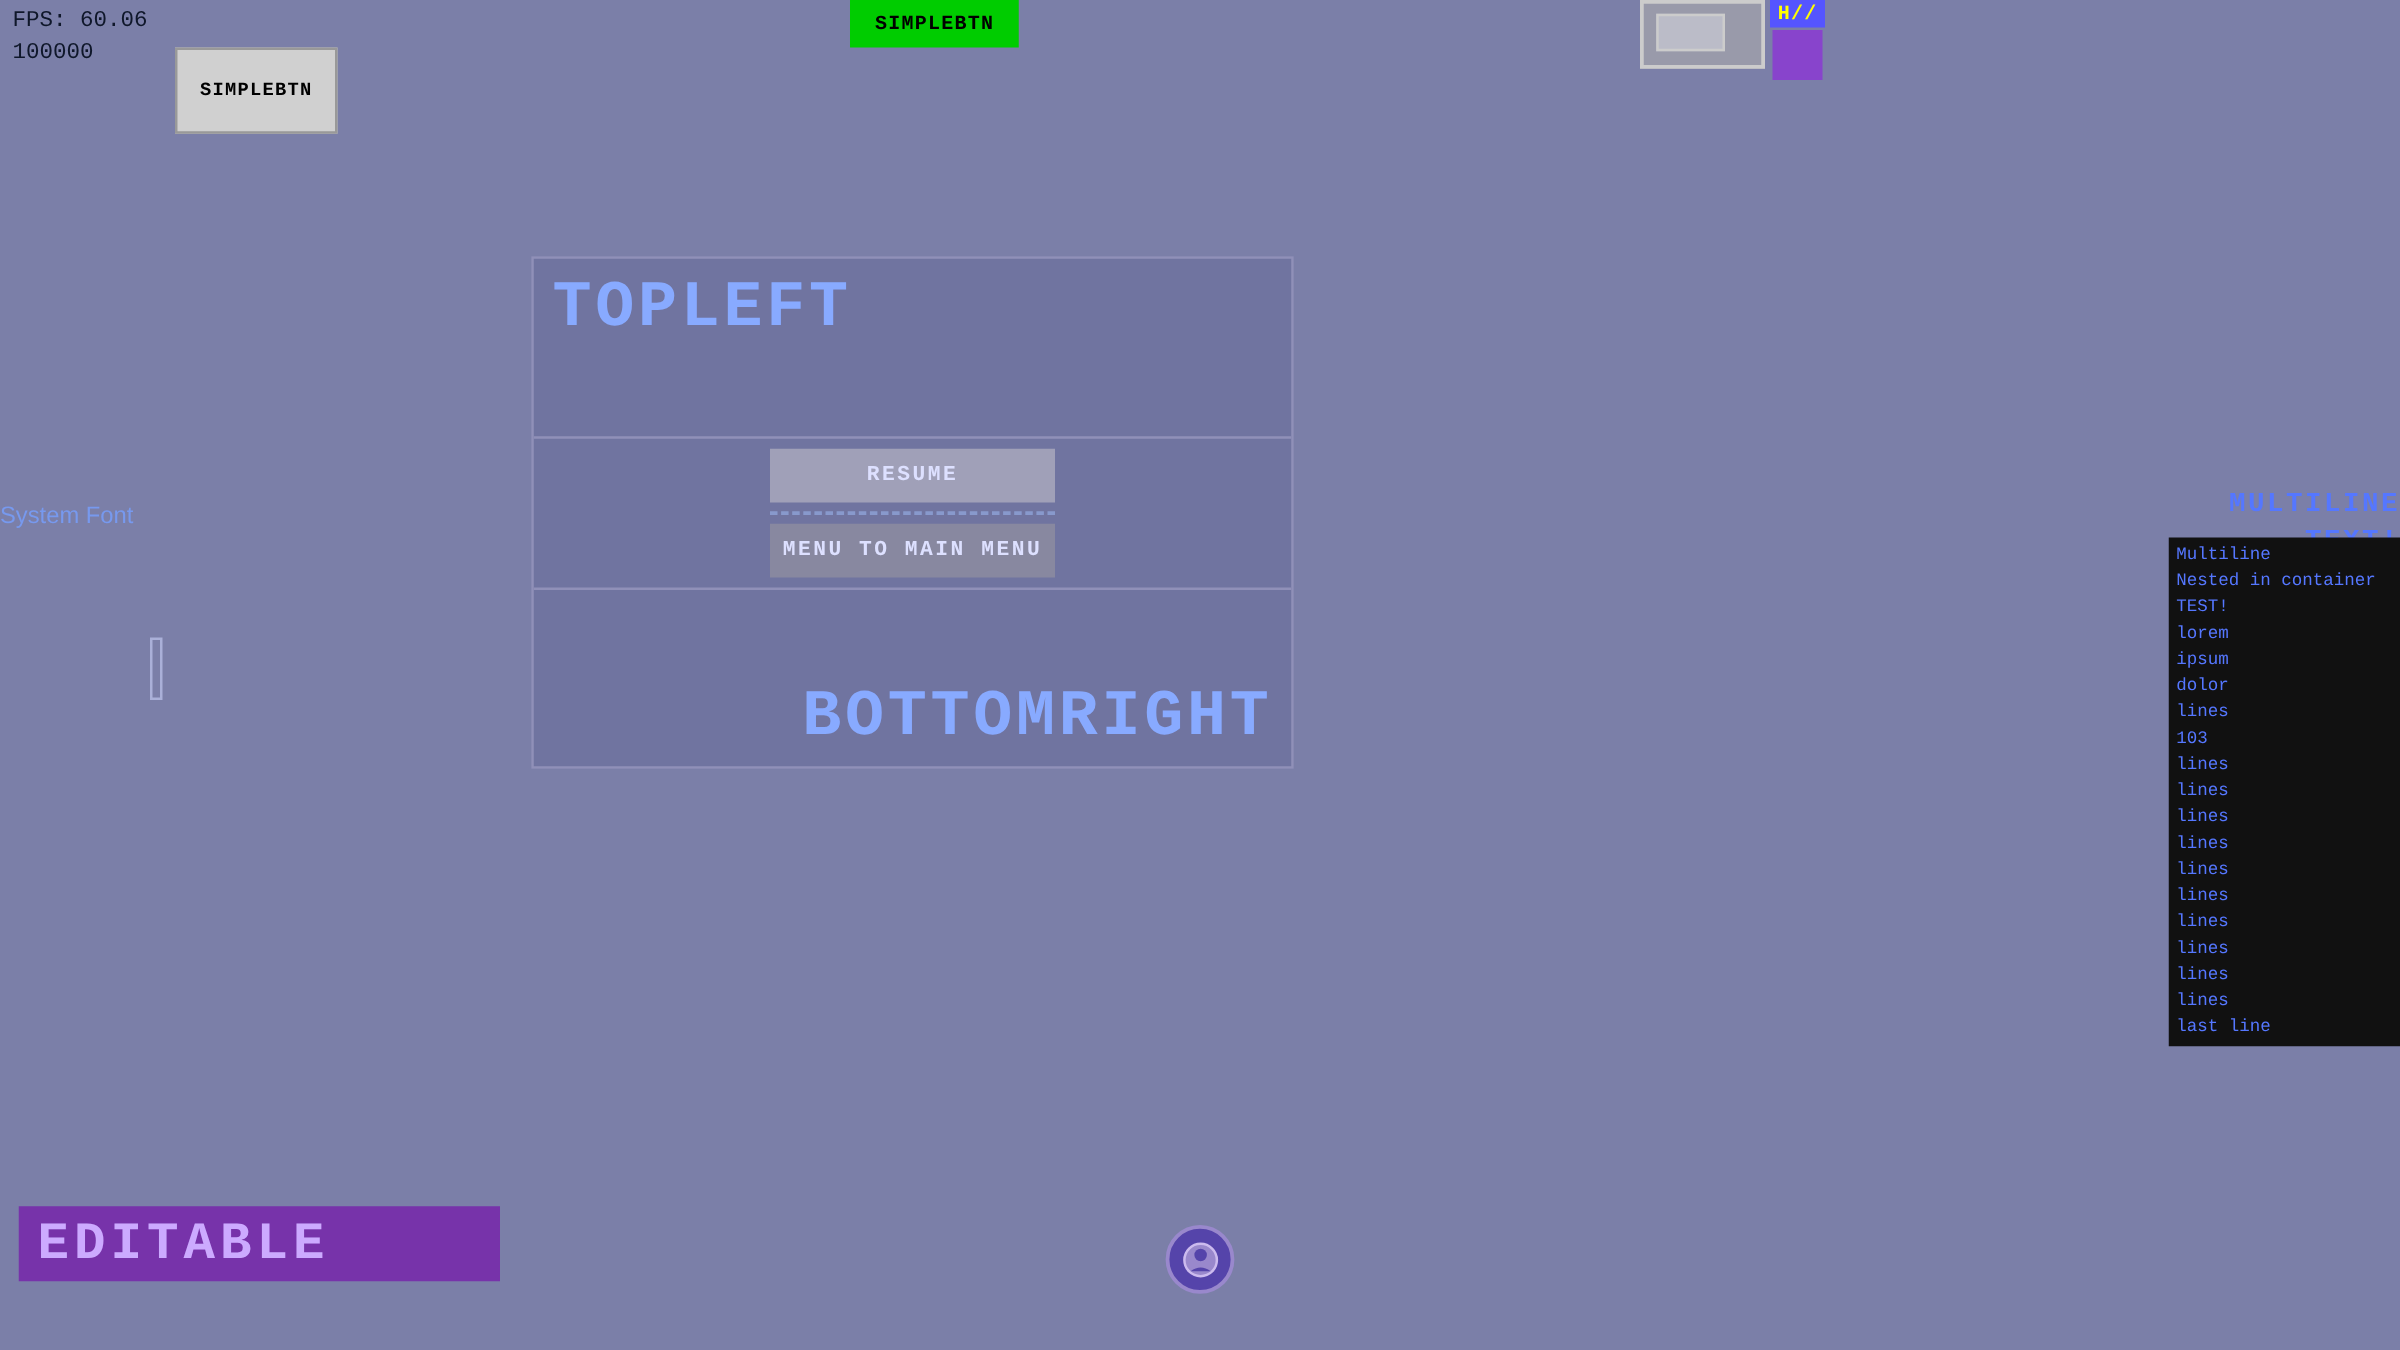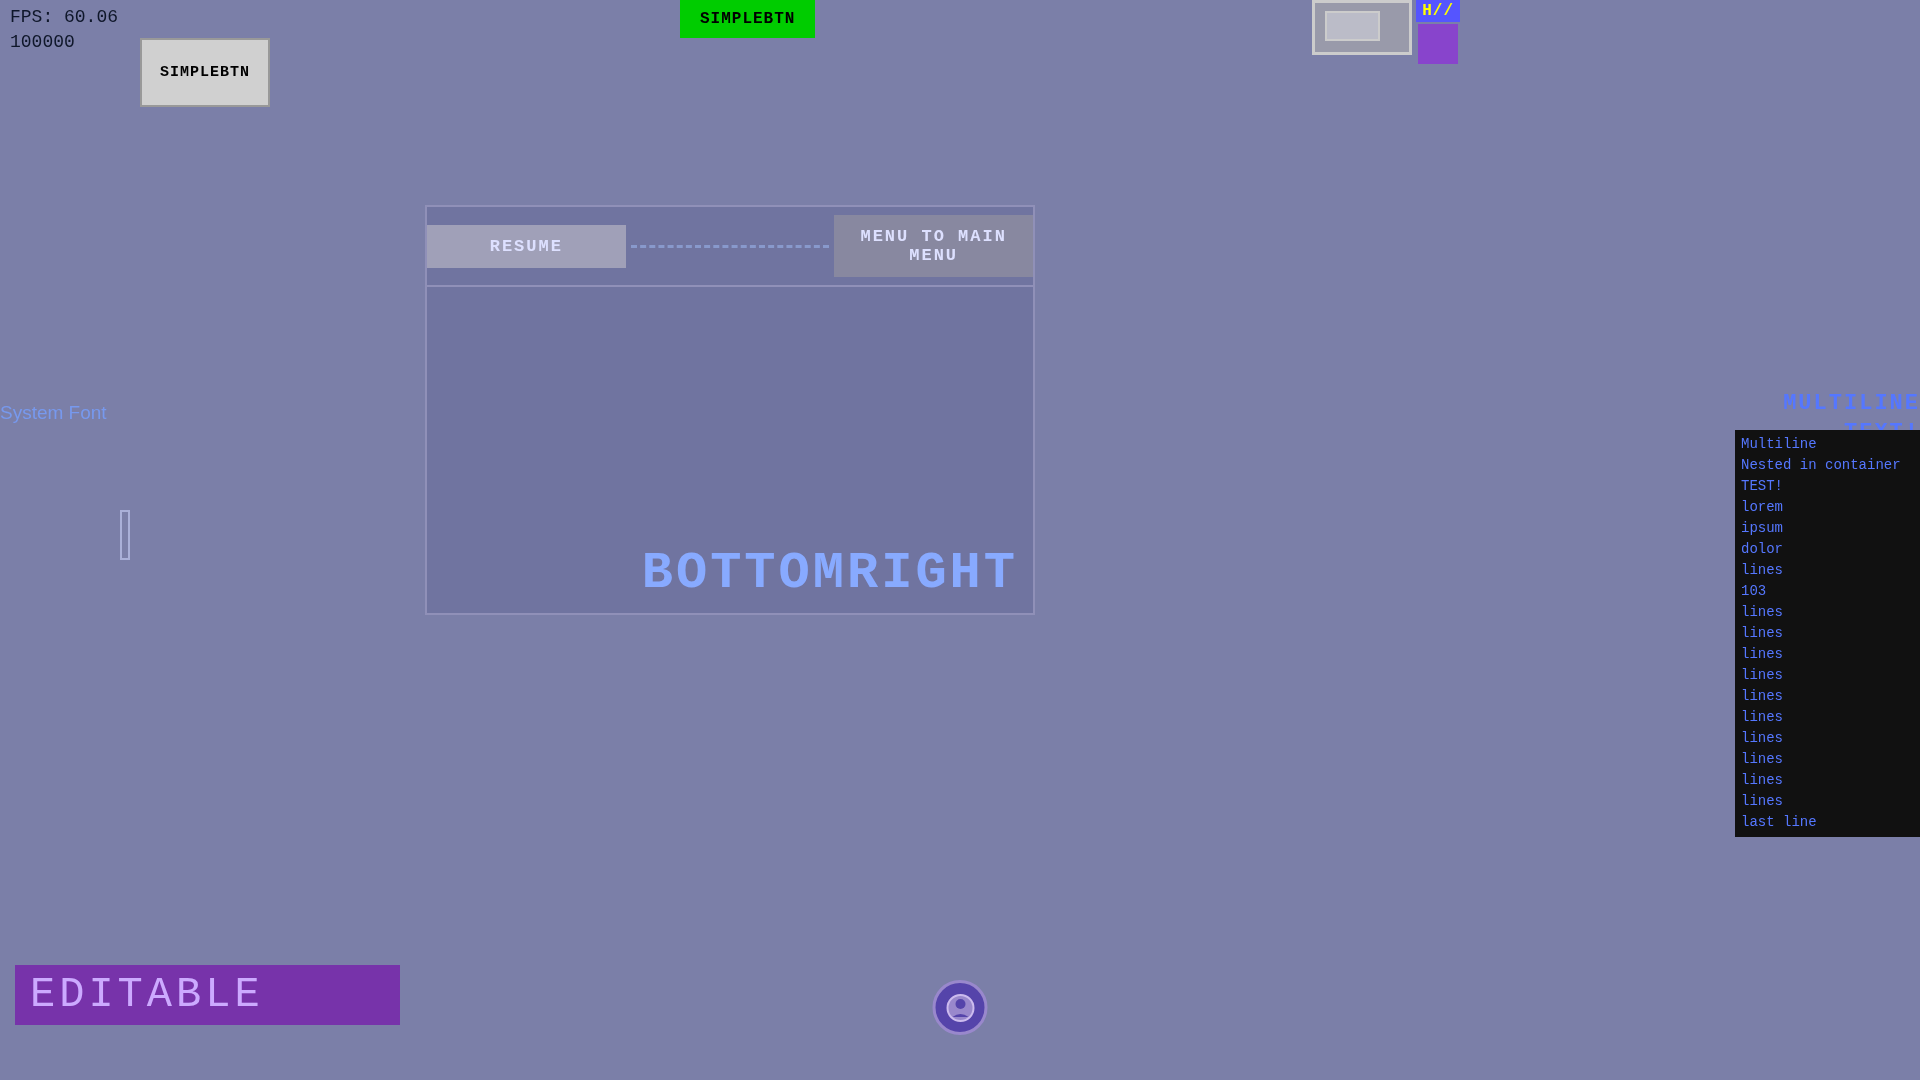--- a/index.html
+++ b/index.html
@@ -131,21 +131,21 @@
       font-size: 52px;
       font-weight: bold;
       color: #88aaff;
       letter-spacing: 3px;
       font-family: 'Courier New', monospace;
       text-transform: uppercase;
     }
 
     #middle-section {
       display: flex;
-      flex-direction: row;
+      flex-direction: column;
       align-items: center;
       padding: 8px 0;
       border-bottom: 2px solid #9090b8;
       gap: 5px;
     }
 
     .menu-btn {
       width: 228px;
       padding: 12px 0;
       background: #a0a0b8;
@@ -244,21 +244,21 @@
       height: 60px;
       background: #7733aa;
       border: none;
       display: flex;
       align-items: center;
       padding-left: 15px;
     }
 
     #editable-label {
       font-size: 42px;
-      font-weight: normal;
+      font-weight: bold;
       color: #ccaaff;
       letter-spacing: 4px;
       font-family: 'Courier New', monospace;
       text-transform: uppercase;
     }
 
     
     #bottom-icon {
       position: absolute;
       bottom: 45px;
@@ -305,20 +305,23 @@
   </div>
   <div id="nested-label-btn">
     <button id="hll-btn">H//</button>
     <div id="purple-rect"></div>
   </div>
 </div>
 
 <div id="system-font">System Font</div>
 
 <div id="main-panel">
+  <div id="top-section">
+    <div id="topleft-label">TOPLEFT</div>
+  </div>
   <div id="middle-section">
     <button class="menu-btn">RESUME</button>
     <div class="dotted-divider"></div>
     <button class="menu-btn exit-main">MENU TO MAIN MENU</button>
   </div>
   <div id="bottom-section">
     <div id="bottomright-label">BOTTOMRIGHT</div>
   </div>
 </div>
 

